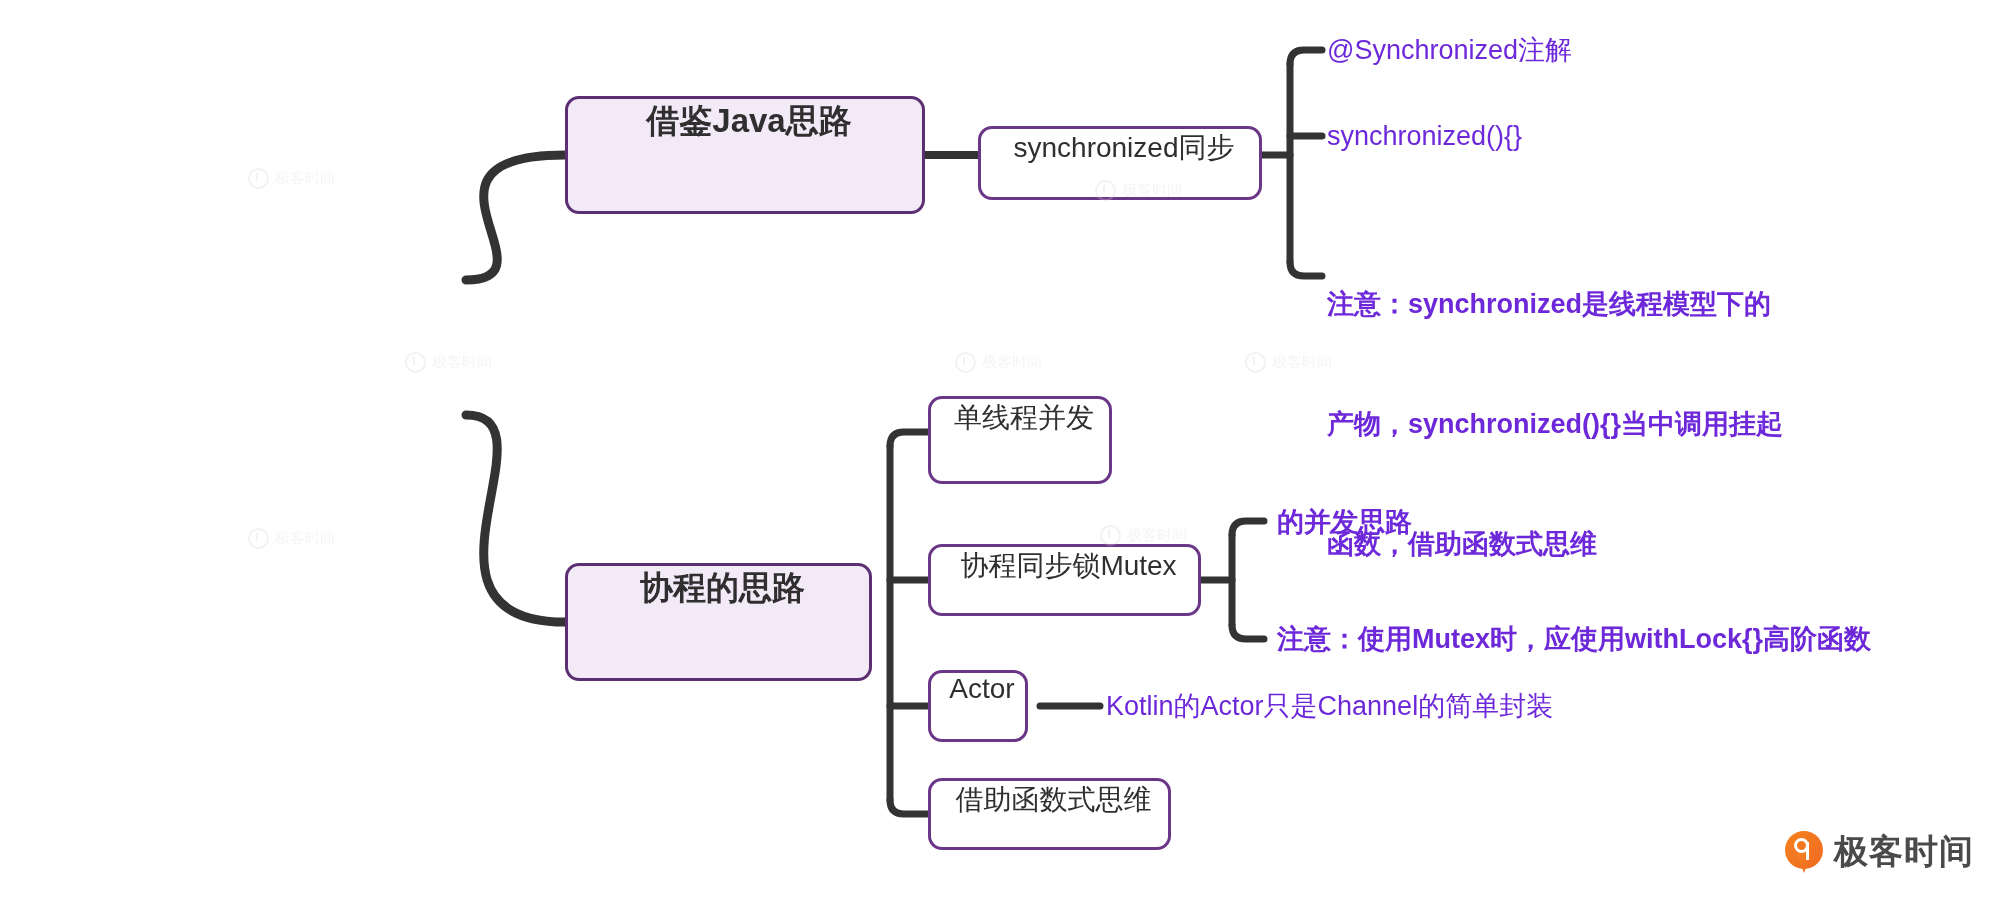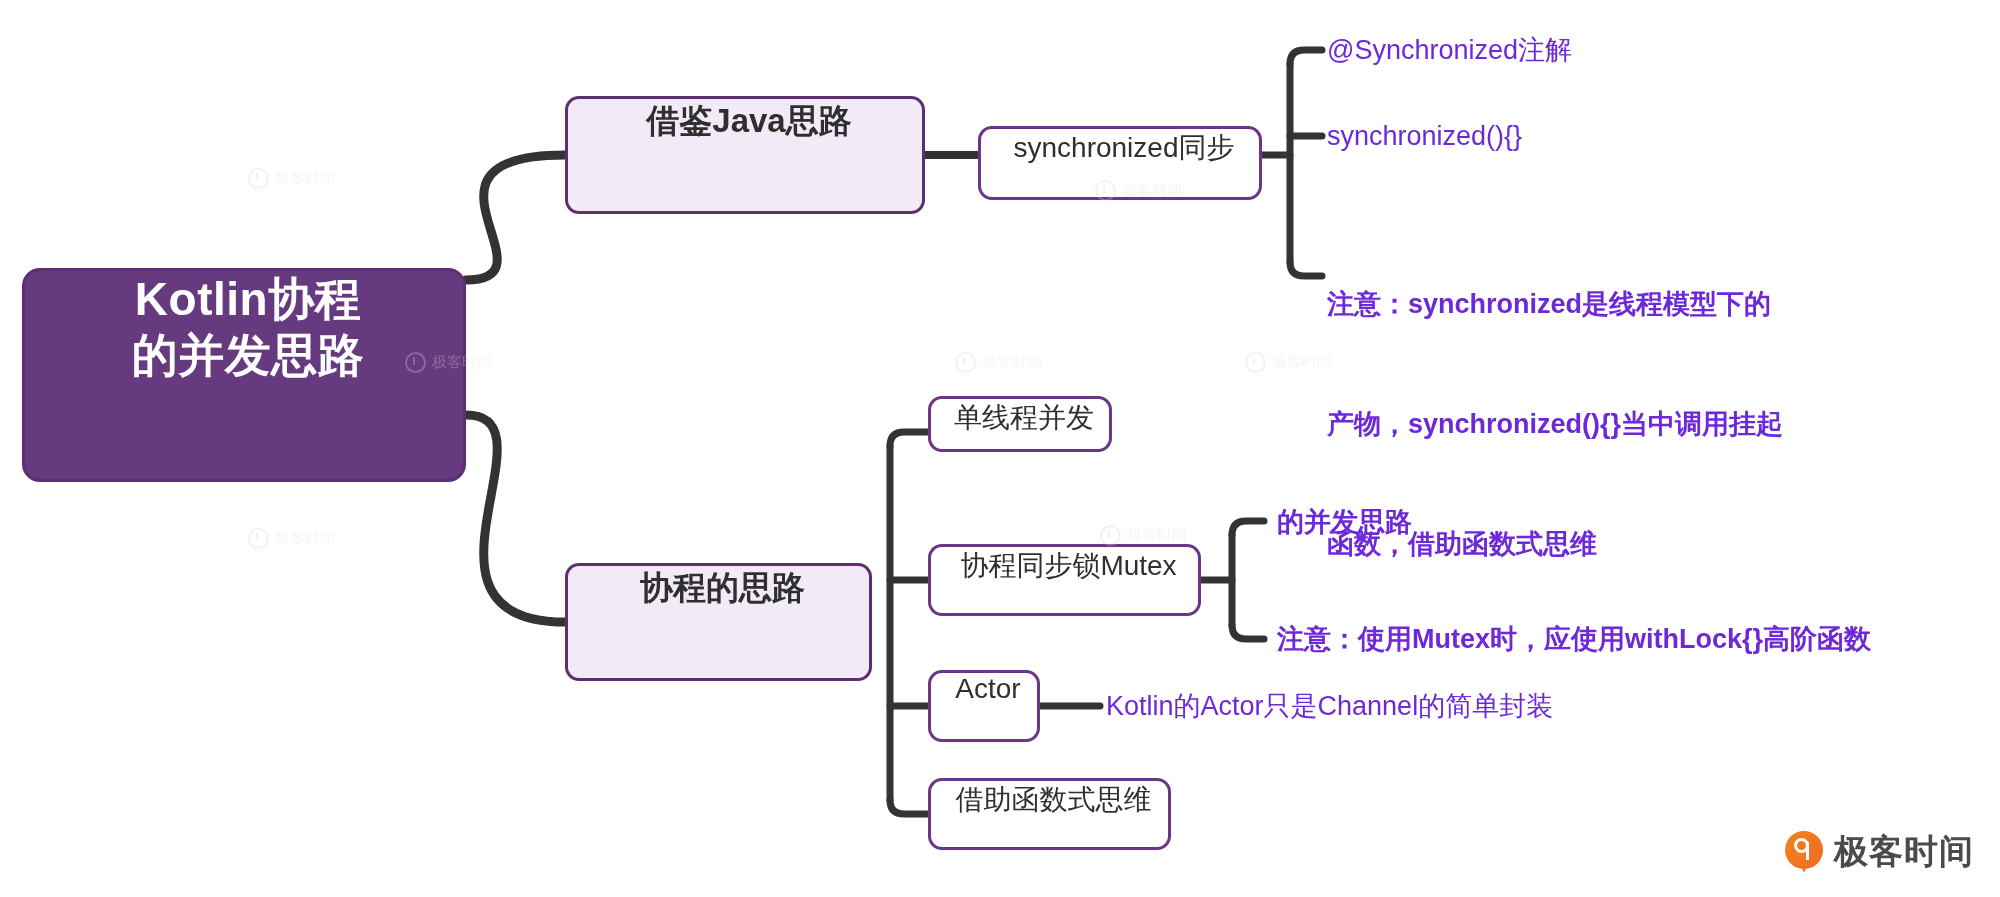--- a/index.html
+++ b/index.html
@@ -81,46 +81,42 @@
       <path d="M1201 580 L 1232 580"></path>
       <path d="M1232 535 L 1232 625"></path>
       <path d="M1232 535 Q 1232 521, 1246 521 L 1264 521"></path>
       <path d="M1232 625 Q 1232 639, 1246 639 L 1264 639"></path>
     </g>
     <g fill="none" stroke="#333333" stroke-width="7" stroke-linecap="round" stroke-linejoin="round">
       <path d="M1040 706 L 1100 706"></path>
     </g>
   </svg>
 
-  <div class="node root" style="left:22px;top:268px;width:444px;height:214px;">
-    <span style="white-space:pre-line;">Kotlin协程
-的并发思路</span>
-  </div>
 
   <div class="node branch" style="left:565px;top:96px;width:360px;height:118px;">
     <span>借鉴Java思路</span>
   </div>
 
   <div class="node branch" style="left:565px;top:563px;width:307px;height:118px;">
     <span>协程的思路</span>
   </div>
 
   <div class="node sub" style="left:978px;top:118px;width:284px;height:74px;margin-top:8px;">
     <span>synchronized同步</span>
   </div>
 
-  <div class="node sub" style="left:928px;top:396px;width:184px;height:56px;">
+  <div class="node sub" style="left:928px;top:396px;width:184px;height:88px;">
     <span>单线程并发</span>
   </div>
 
   <div class="node sub" style="left:928px;top:544px;width:273px;height:72px;">
     <span>协程同步锁Mutex</span>
   </div>
 
-  <div class="node sub" style="left:928px;top:670px;width:112px;height:72px;">
+  <div class="node sub" style="left:928px;top:670px;width:100px;height:72px;">
     <span>Actor</span>
   </div>
 
   <div class="node sub" style="left:928px;top:778px;width:243px;height:72px;">
     <span>借助函数式思维</span>
   </div>
 
   <div class="leaf" style="left:1327px;top:31px;">@Synchronized注解</div>
 
   <div class="leaf" style="left:1327px;top:117px;">synchronized(){}</div>

